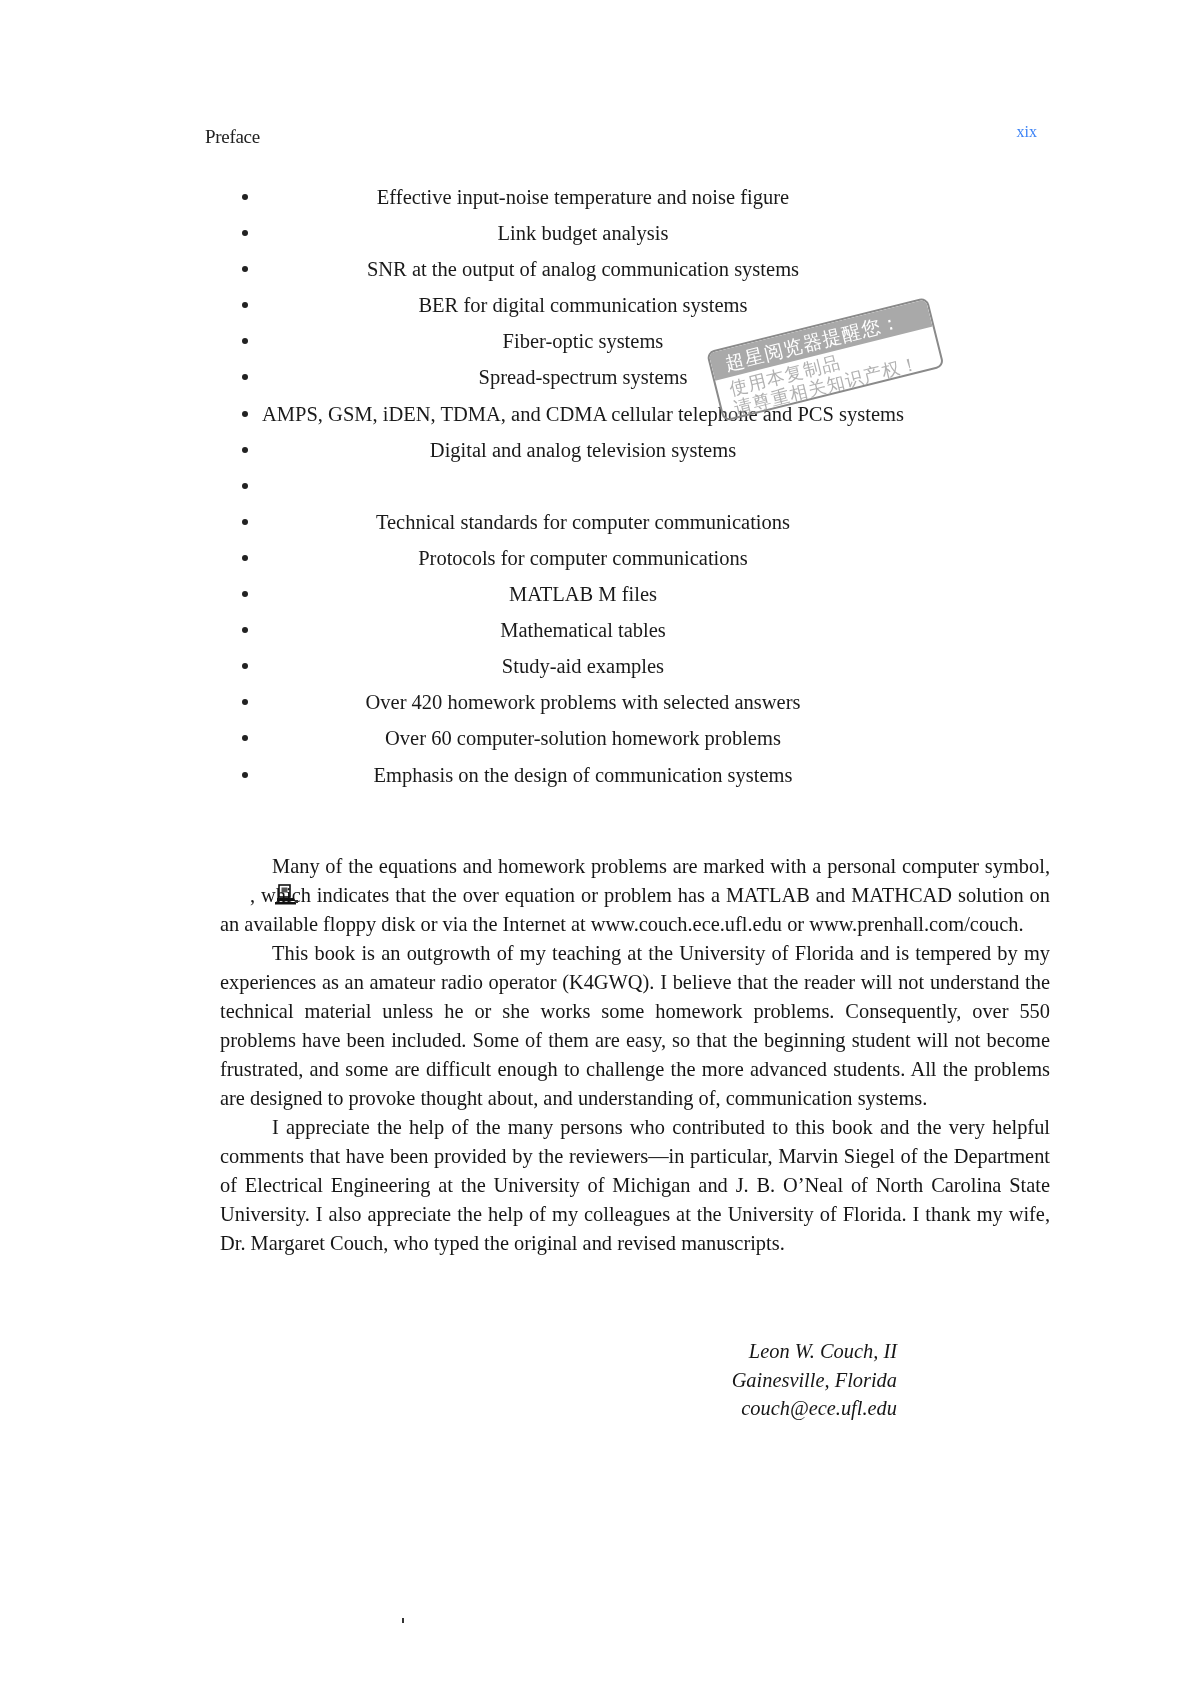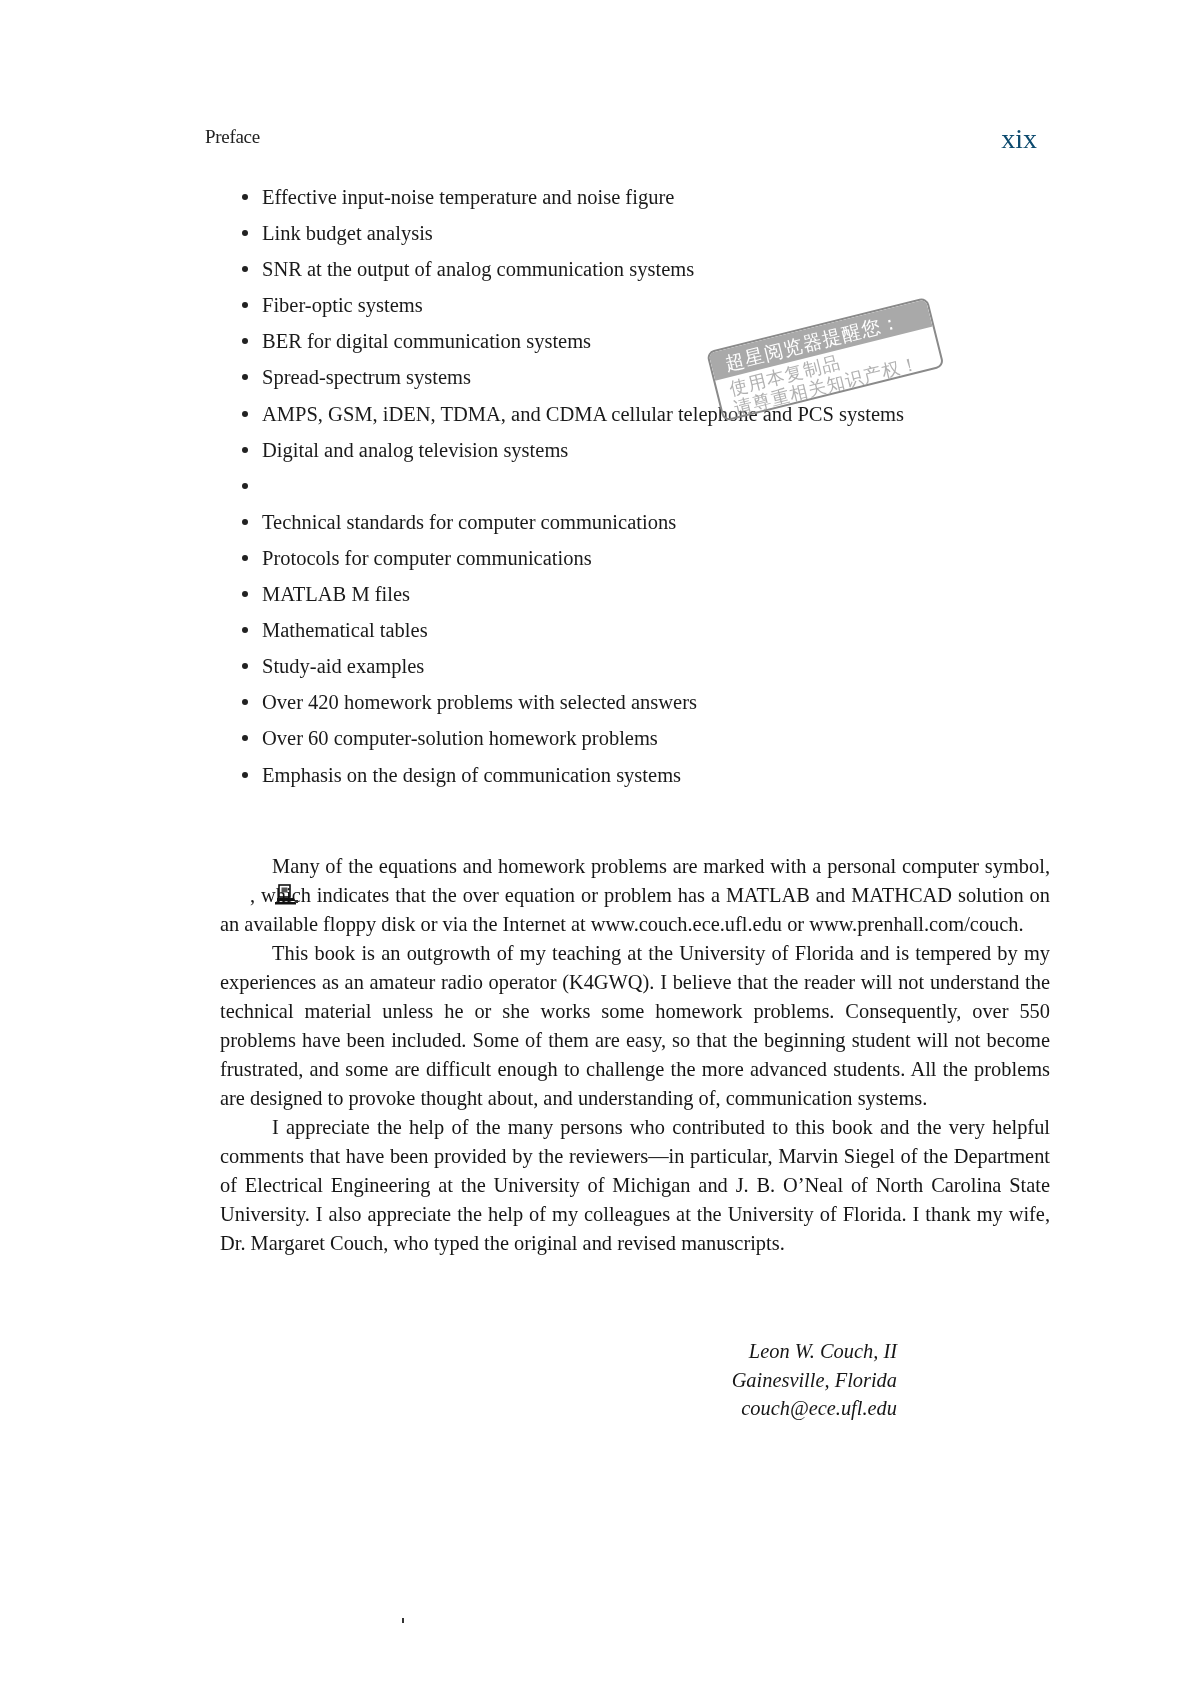--- a/index.html
+++ b/index.html
@@ -35,31 +35,32 @@
     .running-head .section {
       position: absolute;
       left: 0;
       top: 0;
       letter-spacing: -0.3px;
     }
     .running-head .folio {
       position: absolute;
       right: 0;
       top: -3px;
-      font-size: 28px;
-      color: #0c4a6e;
+      font-size: 16px;
+      color: #3b82f6;
       font-family: Liberation Serif, serif;
     }
     .feature-list {
       position: absolute;
       top: 163px;
       left: 238px;
       margin: 0;
       padding: 0;
       list-style: none;
+      text-align: center;
     }
     .feature-list li {
       position: relative;
       height: 36.1px;
       line-height: 36px;
       font-size: 20.5px;
       padding-left: 24px;
       white-space: nowrap;
       color: #1a1a1a;
     }
@@ -170,22 +171,22 @@
 
   <div class="running-head">
     <span class="section">Preface</span>
     <span class="folio">xix</span>
   </div>
 
   <ul class="feature-list">
     <li><span class="bullet"></span><span>Effective input-noise temperature and noise figure</span></li>
     <li><span class="bullet"></span><span>Link budget analysis</span></li>
     <li><span class="bullet"></span><span>SNR at the output of analog communication systems</span></li>
+    <li><span class="bullet"></span><span>BER for digital communication systems</span></li>
     <li><span class="bullet"></span><span>Fiber-optic systems</span></li>
-    <li><span class="bullet"></span><span>BER for digital communication systems</span></li>
     <li><span class="bullet"></span><span>Spread-spectrum systems</span></li>
     <li><span class="bullet"></span><span>AMPS, GSM, iDEN, TDMA, and CDMA cellular telephone and PCS systems</span></li>
     <li><span class="bullet"></span><span>Digital and analog television systems</span></li>
     <li><span class="bullet"></span></li>
     <li><span class="bullet"></span><span>Technical standards for computer communications</span></li>
     <li><span class="bullet"></span><span>Protocols for computer communications</span></li>
     <li><span class="bullet"></span><span>MATLAB M files</span></li>
     <li><span class="bullet"></span><span>Mathematical tables</span></li>
     <li><span class="bullet"></span><span>Study-aid examples</span></li>
     <li><span class="bullet"></span><span>Over 420 homework problems with selected answers</span></li>

